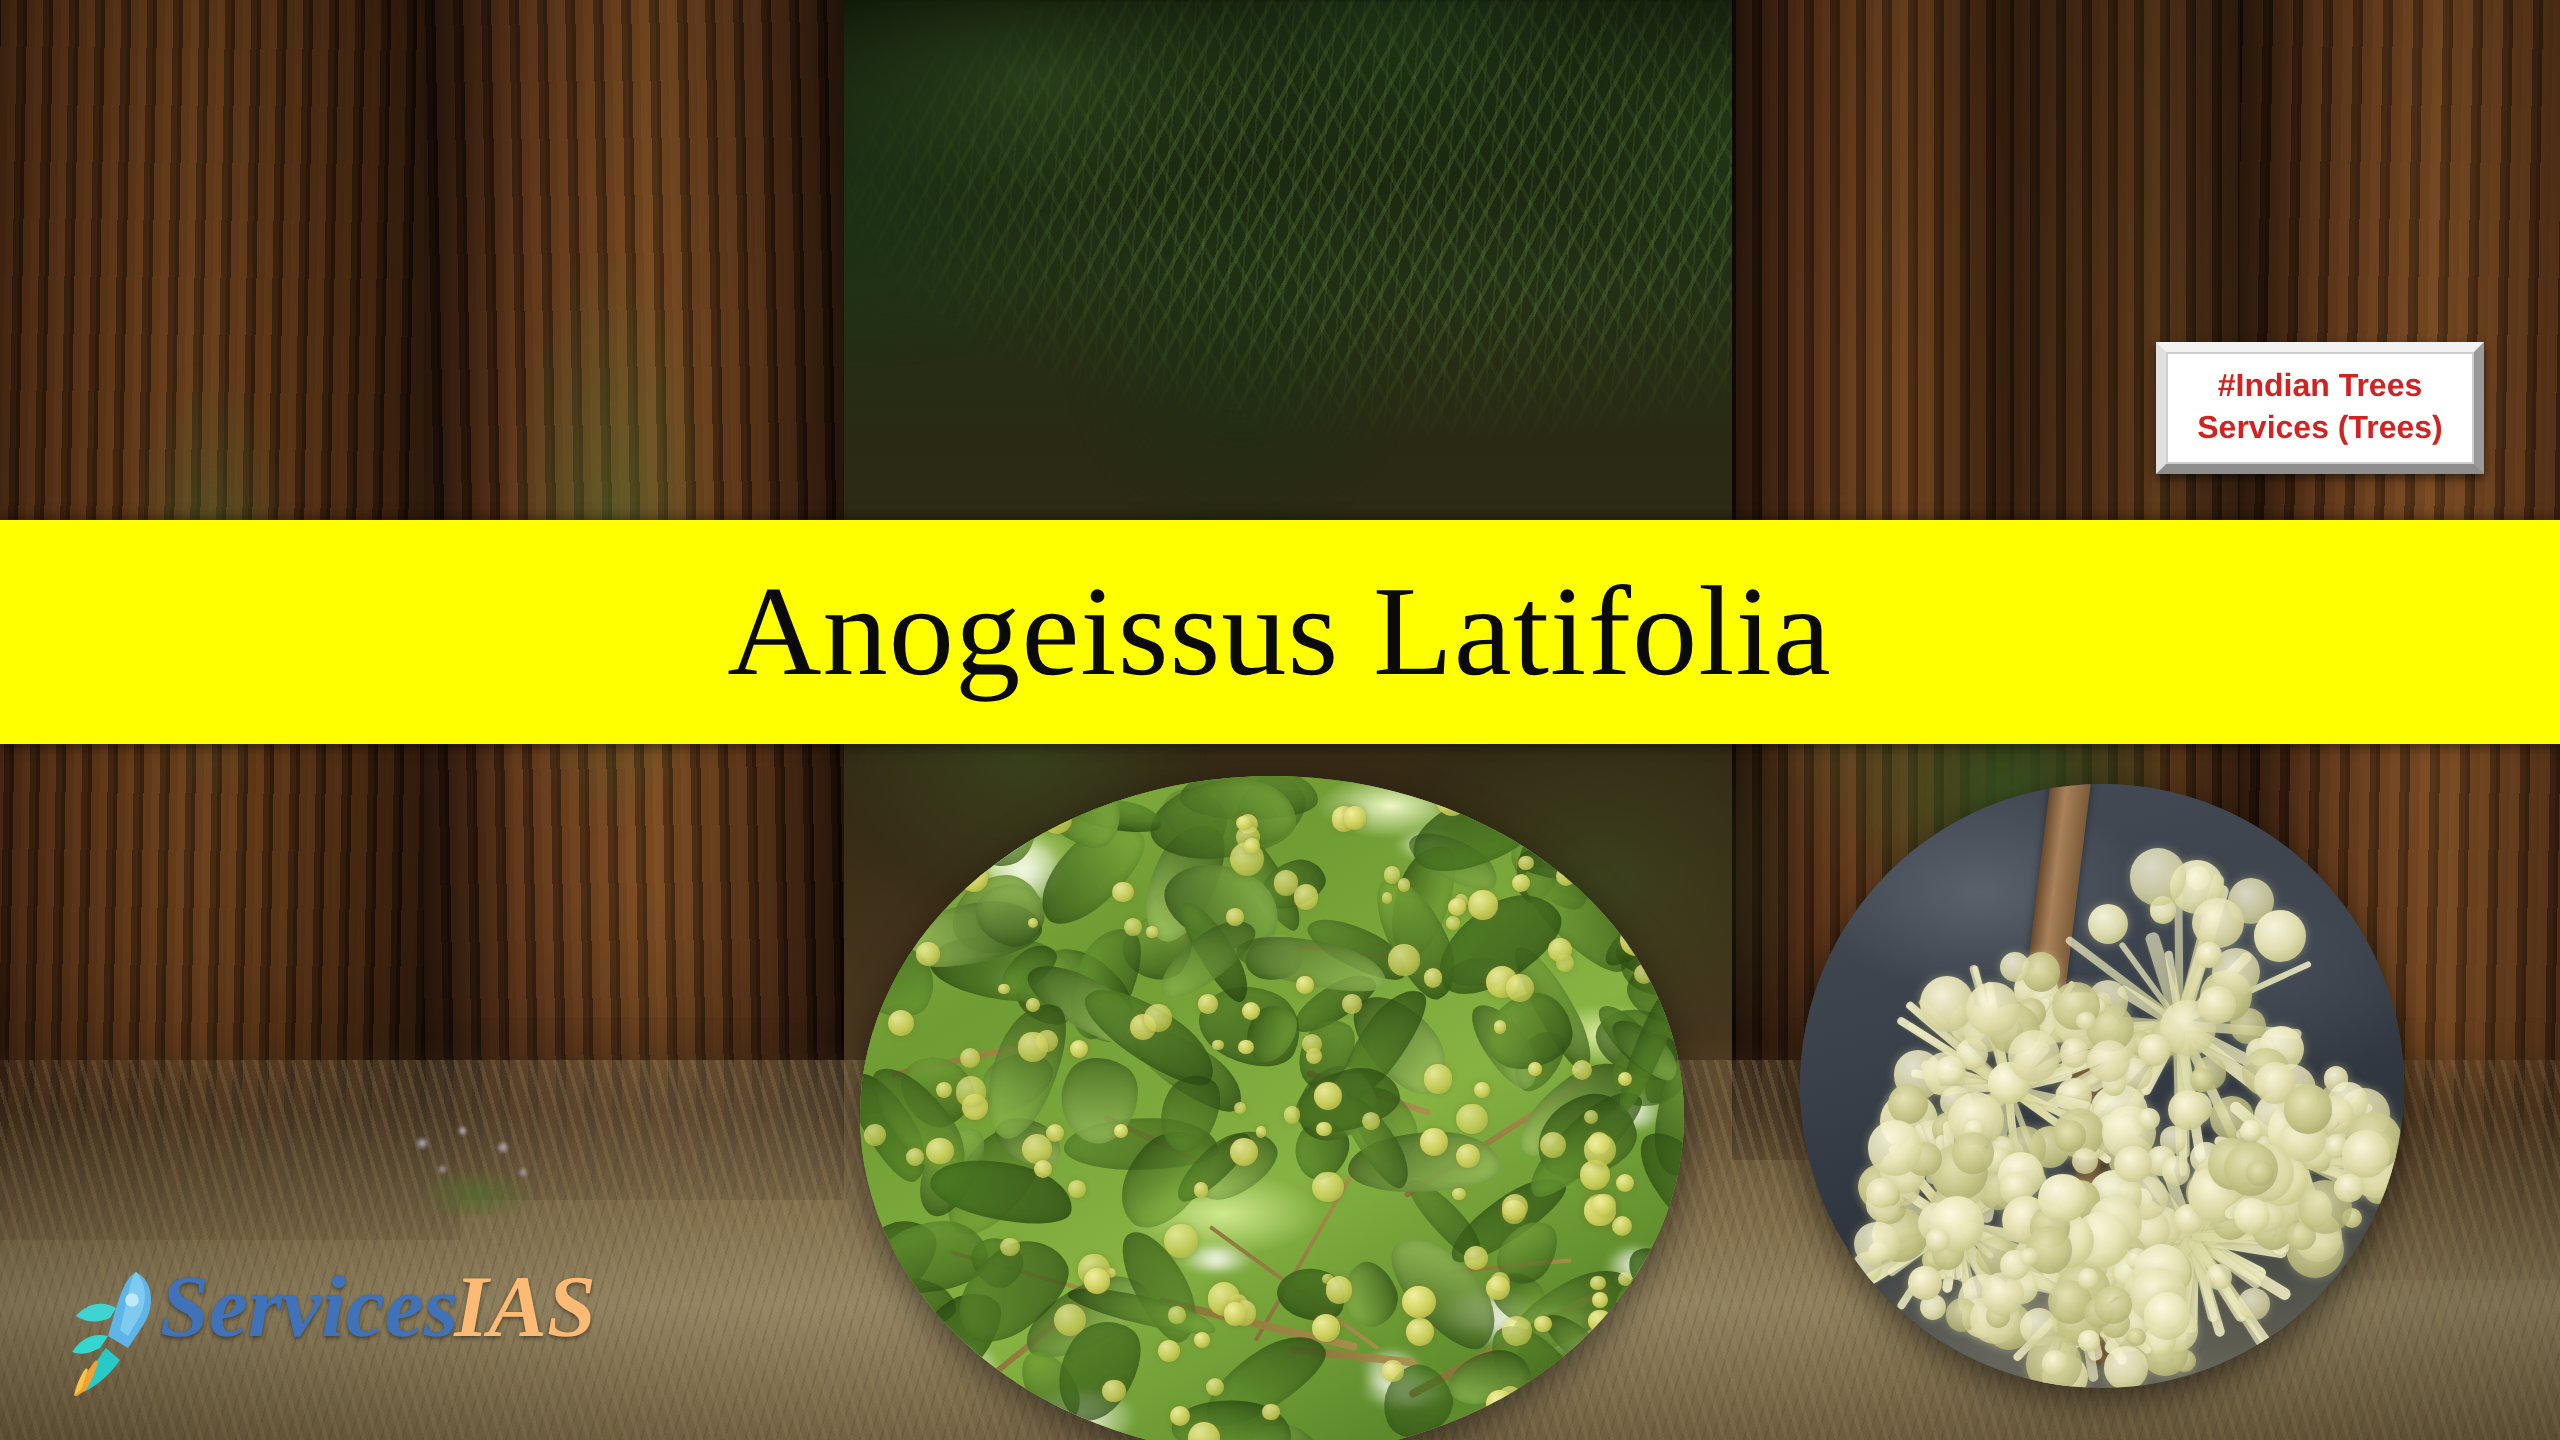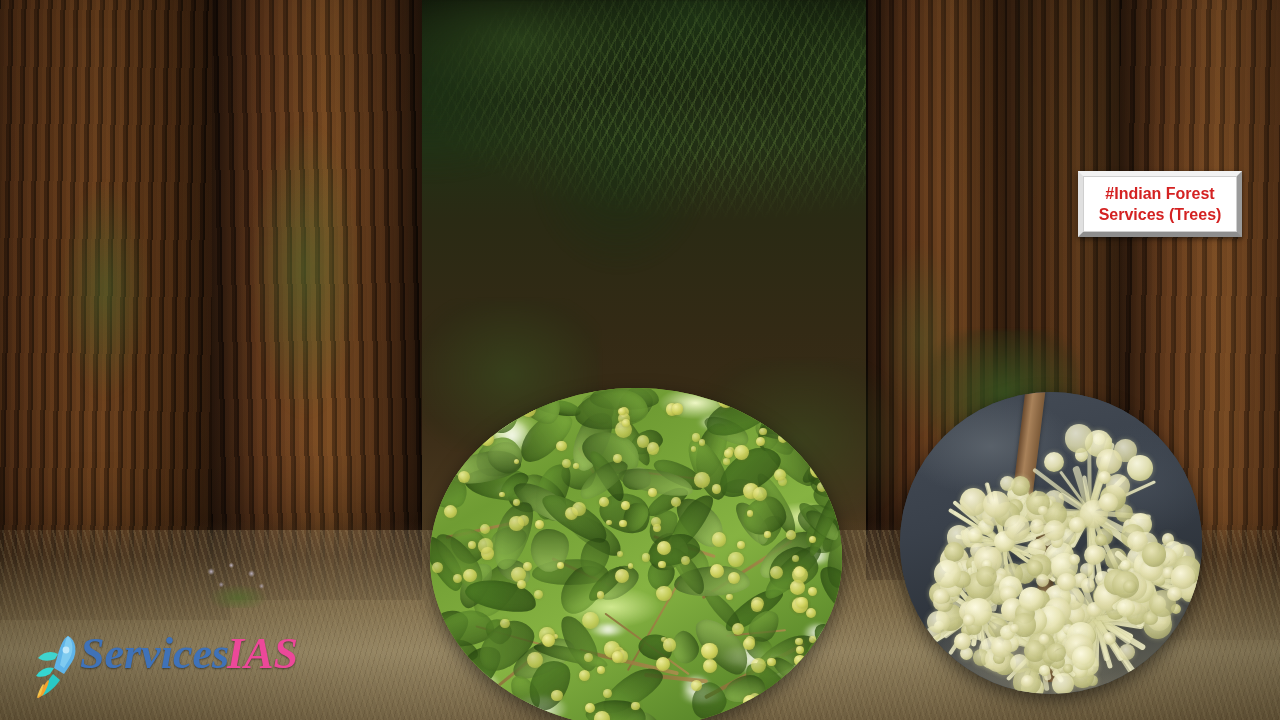--- a/index.html
+++ b/index.html
@@ -337,21 +337,21 @@
     font-weight: 700;
     font-size: 44px;
     line-height: 1;
     white-space: nowrap;
   }
   .logo-syn {
     color: #3f72b8;
     text-shadow: 0 1px 2px rgba(0,0,0,.45);
   }
   .logo-ias {
-    color: #ec4899;
+    color: #fdba74;
     text-shadow: 0 1px 2px rgba(0,0,0,.45);
     margin-left: -2px;
     font-family: Liberation Serif, serif;
   }
 </style>
 </head>
 <body>
 
 <div id="slide">
 
@@ -375,24 +375,27 @@
     <div class="shrub" style="left:700px; top:360px; width:200px; height:160px; opacity:.5;"></div>
 
     <div class="floor"></div>
     <div class="floor-speckle"></div>
     <div class="ground-flowers"></div>
     <div class="bg-vignette"></div>
   </div>
 
 
   <div class="badge">
-    <div class="badge-line">#Indian Forest</div>
+    <div class="badge-line">#Indian Trees</div>
     <div class="badge-line">Services (Trees)</div>
   </div>
 
+  <div class="banner">
+    <div class="banner-text">Anogeissus Latifolia</div>
+  </div>
 
   <div class="photo-leaves">
     <div class="leaves-bg"></div>
     <div id="leafCanvas">
         <div class="gap" style="left:63.88400932520973px;top:96.99655115463031px;width:25.747854028711025px;height:11.025064468861121px;"></div>
         <div class="gap" style="left:159.34091085389719px;top:235.60015481503262px;width:37.77968741477453px;height:11.408052445113682px;"></div>
         <div class="gap" style="left:374.0669097625965px;top:235.8950948402893px;width:25.571213726685947px;height:19.379878763752004px;"></div>
         <div class="gap" style="left:322.2055141929139px;top:267.3749236786294px;width:49.206024185384635px;height:20.40849304683902px;"></div>
         <div class="gap" style="left:82.6663403684618px;top:307.74353297736855px;width:54.46023561361257px;height:25.690170295392242px;"></div>
         <div class="gap" style="left:250.8163384350803px;top:298.05528623817906px;width:44.19639207245614px;height:16.878162387236095px;"></div>

